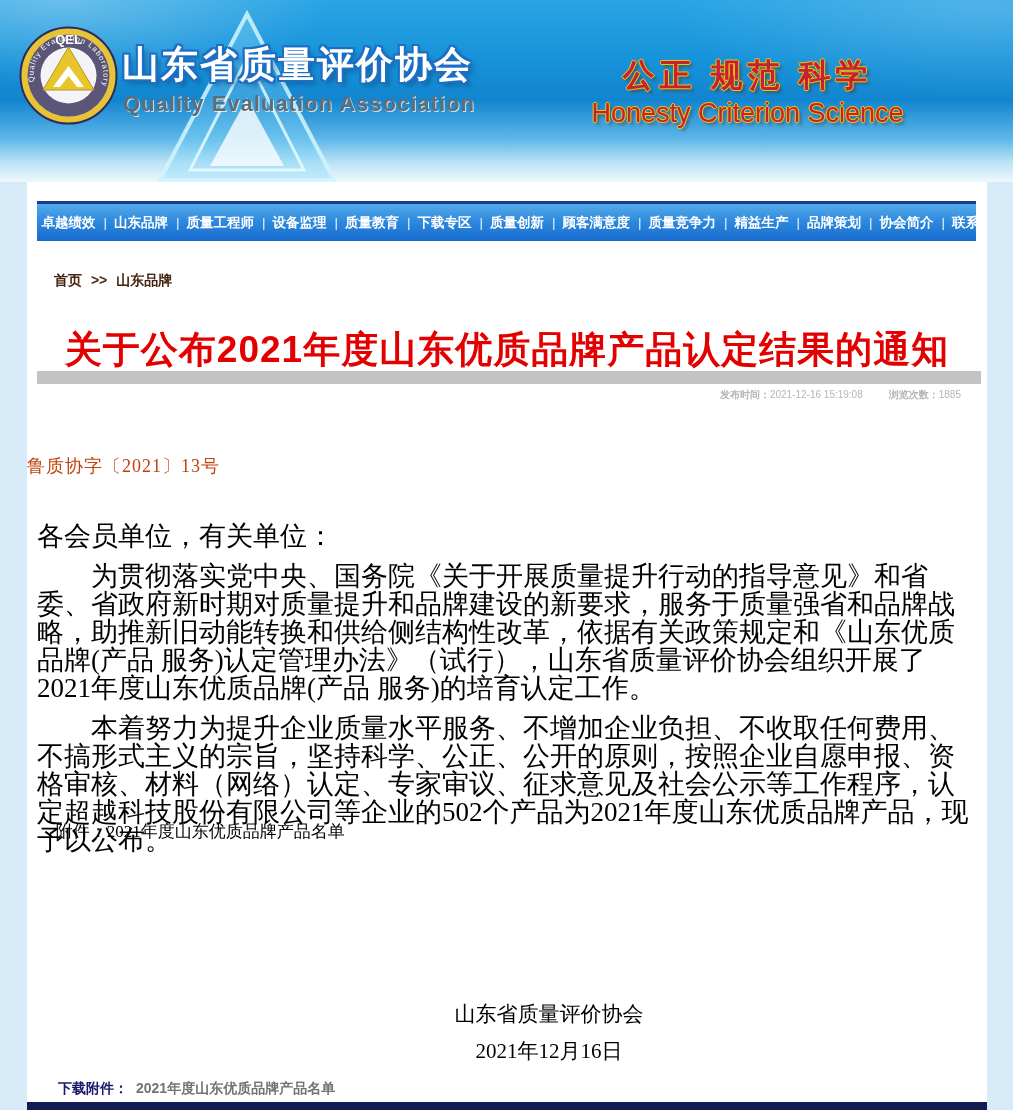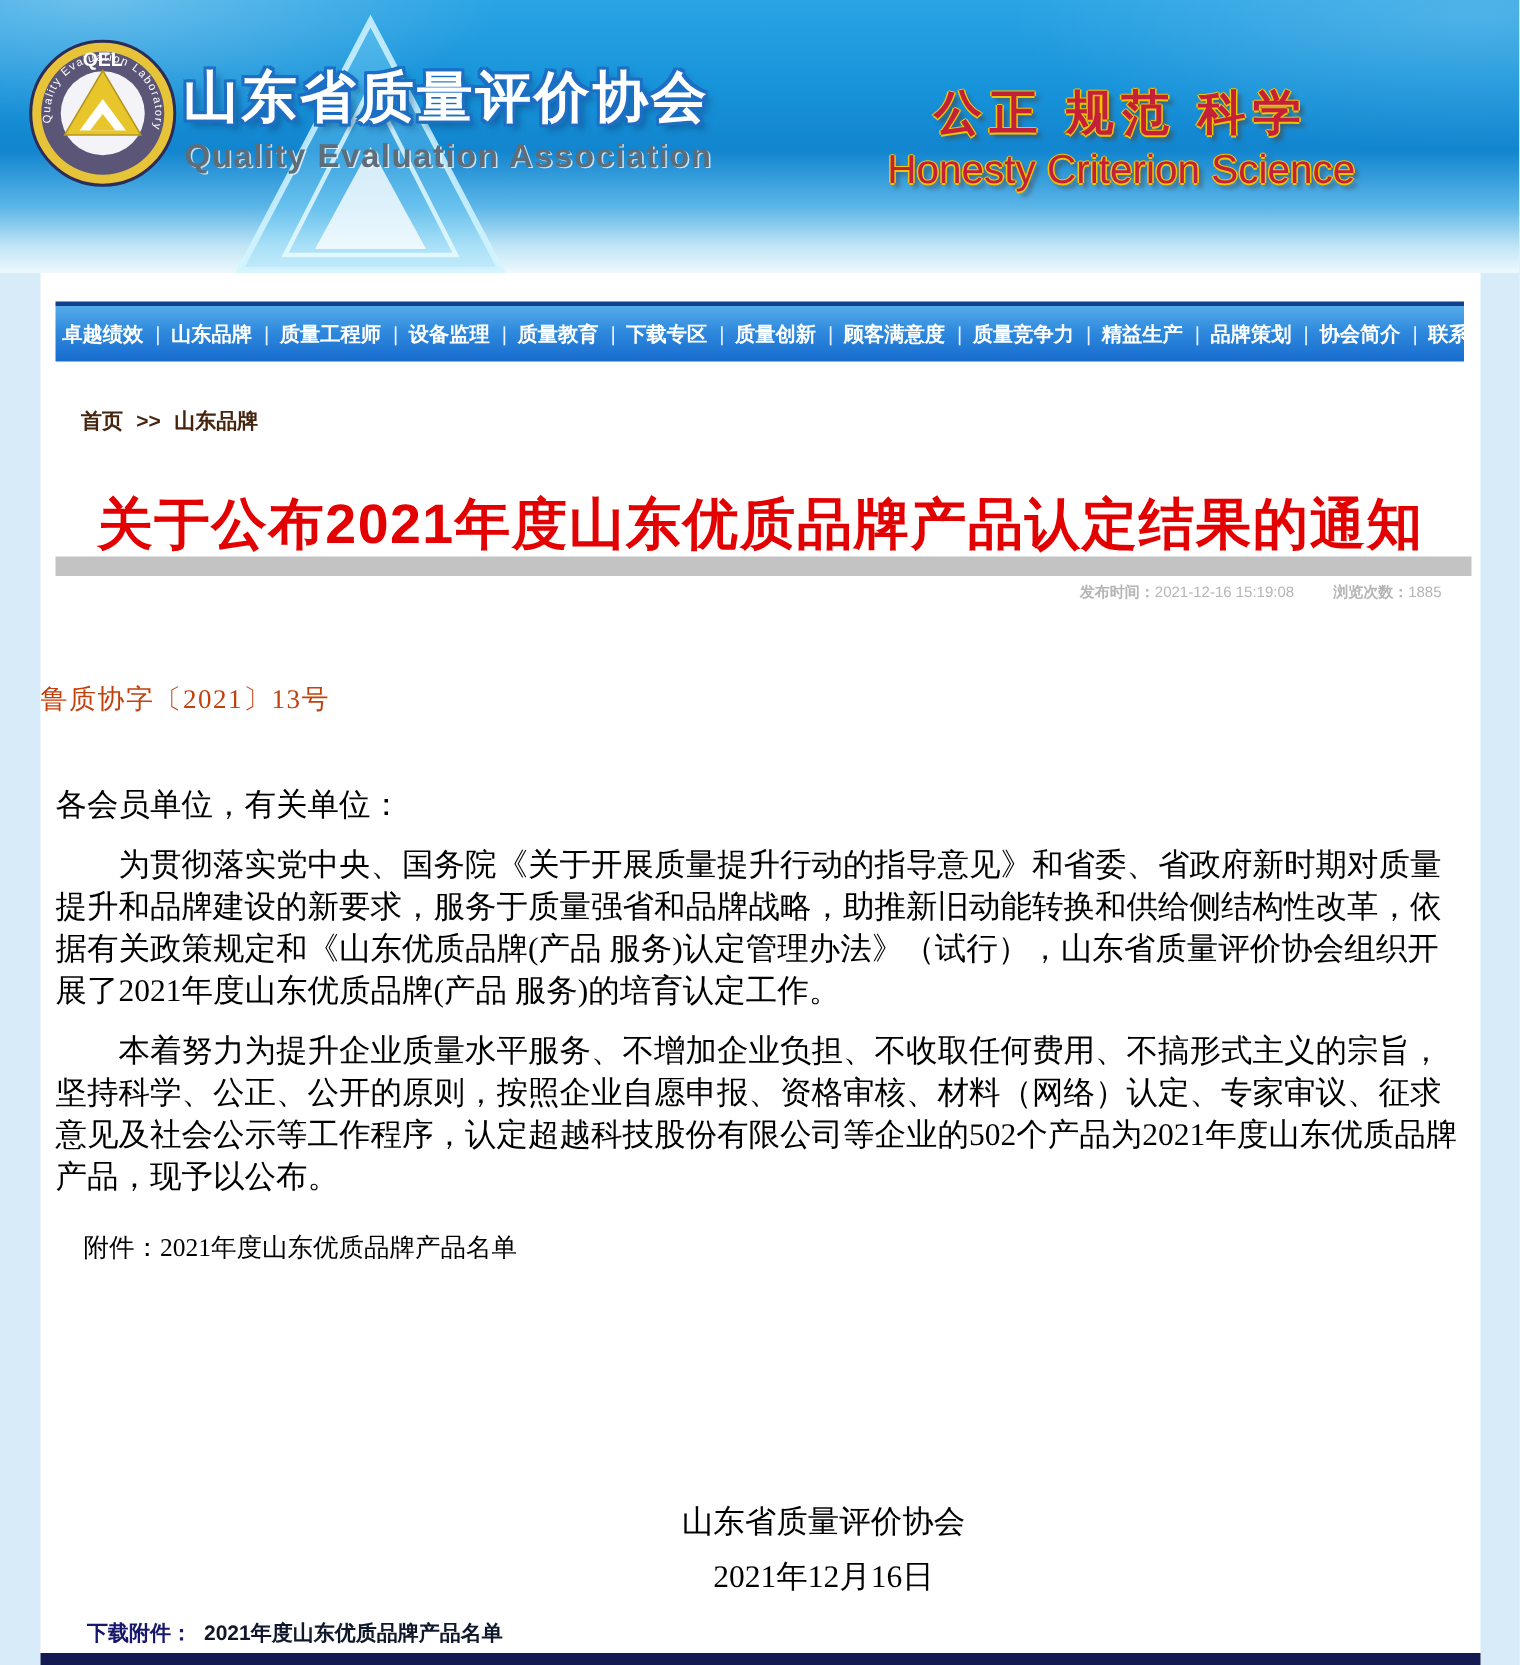--- a/index.html
+++ b/index.html
@@ -77,40 +77,40 @@
   .article-meta .label { font-weight:bold; }
   .article-meta .gap { display:inline-block; width:26px; }
 
   .doc-number {
     position:absolute; left:0; top:272px; width:100%; text-align:left;
     font-family:"Liberation Serif", serif; font-size:18px; color:#c2410c; letter-spacing:1px;
   }
 
   .doc-body {
     position:absolute; left:10px; top:340px; width:940px;
-    font-family:"Liberation Serif", serif; font-size:21px; line-height:28px; color:#000;
+    font-family:"Liberation Serif", serif; font-size:27px; line-height:28px; color:#000;
   }
   .doc-body .salutation { margin-bottom:12px; }
   .doc-body .para { text-indent:2em; margin-bottom:12px; }
 
   .attachment-line {
     position:absolute; left:10px; top:638px; width:940px;
     font-family:"Liberation Serif", serif; font-size:17px; color:#000; text-indent:1.1em;
   }
 
   .sig-org, .sig-date {
     position:absolute; left:0; width:100%; text-align:center; padding-left:84px;
     font-family:"Liberation Serif", serif; font-size:21px; color:#000;
   }
   .sig-org  { top:818px; }
   .sig-date { top:855px; }
 
   .download-row { position:absolute; left:31px; top:898px; font-size:14px; font-weight:bold; }
   .download-label { color:#17176b; }
-  .download-link  { color:#0f172a; cursor:pointer; margin-left:8px; }
+  .download-link  { color:#737373; cursor:pointer; margin-left:8px; }
 
   .footer-bar { position:absolute; left:0; bottom:0; width:100%; height:8px; background:#141a52; }
 </style>
 </head>
 <body>
 
 <div class="page">
 
   <div class="site-header">
 

